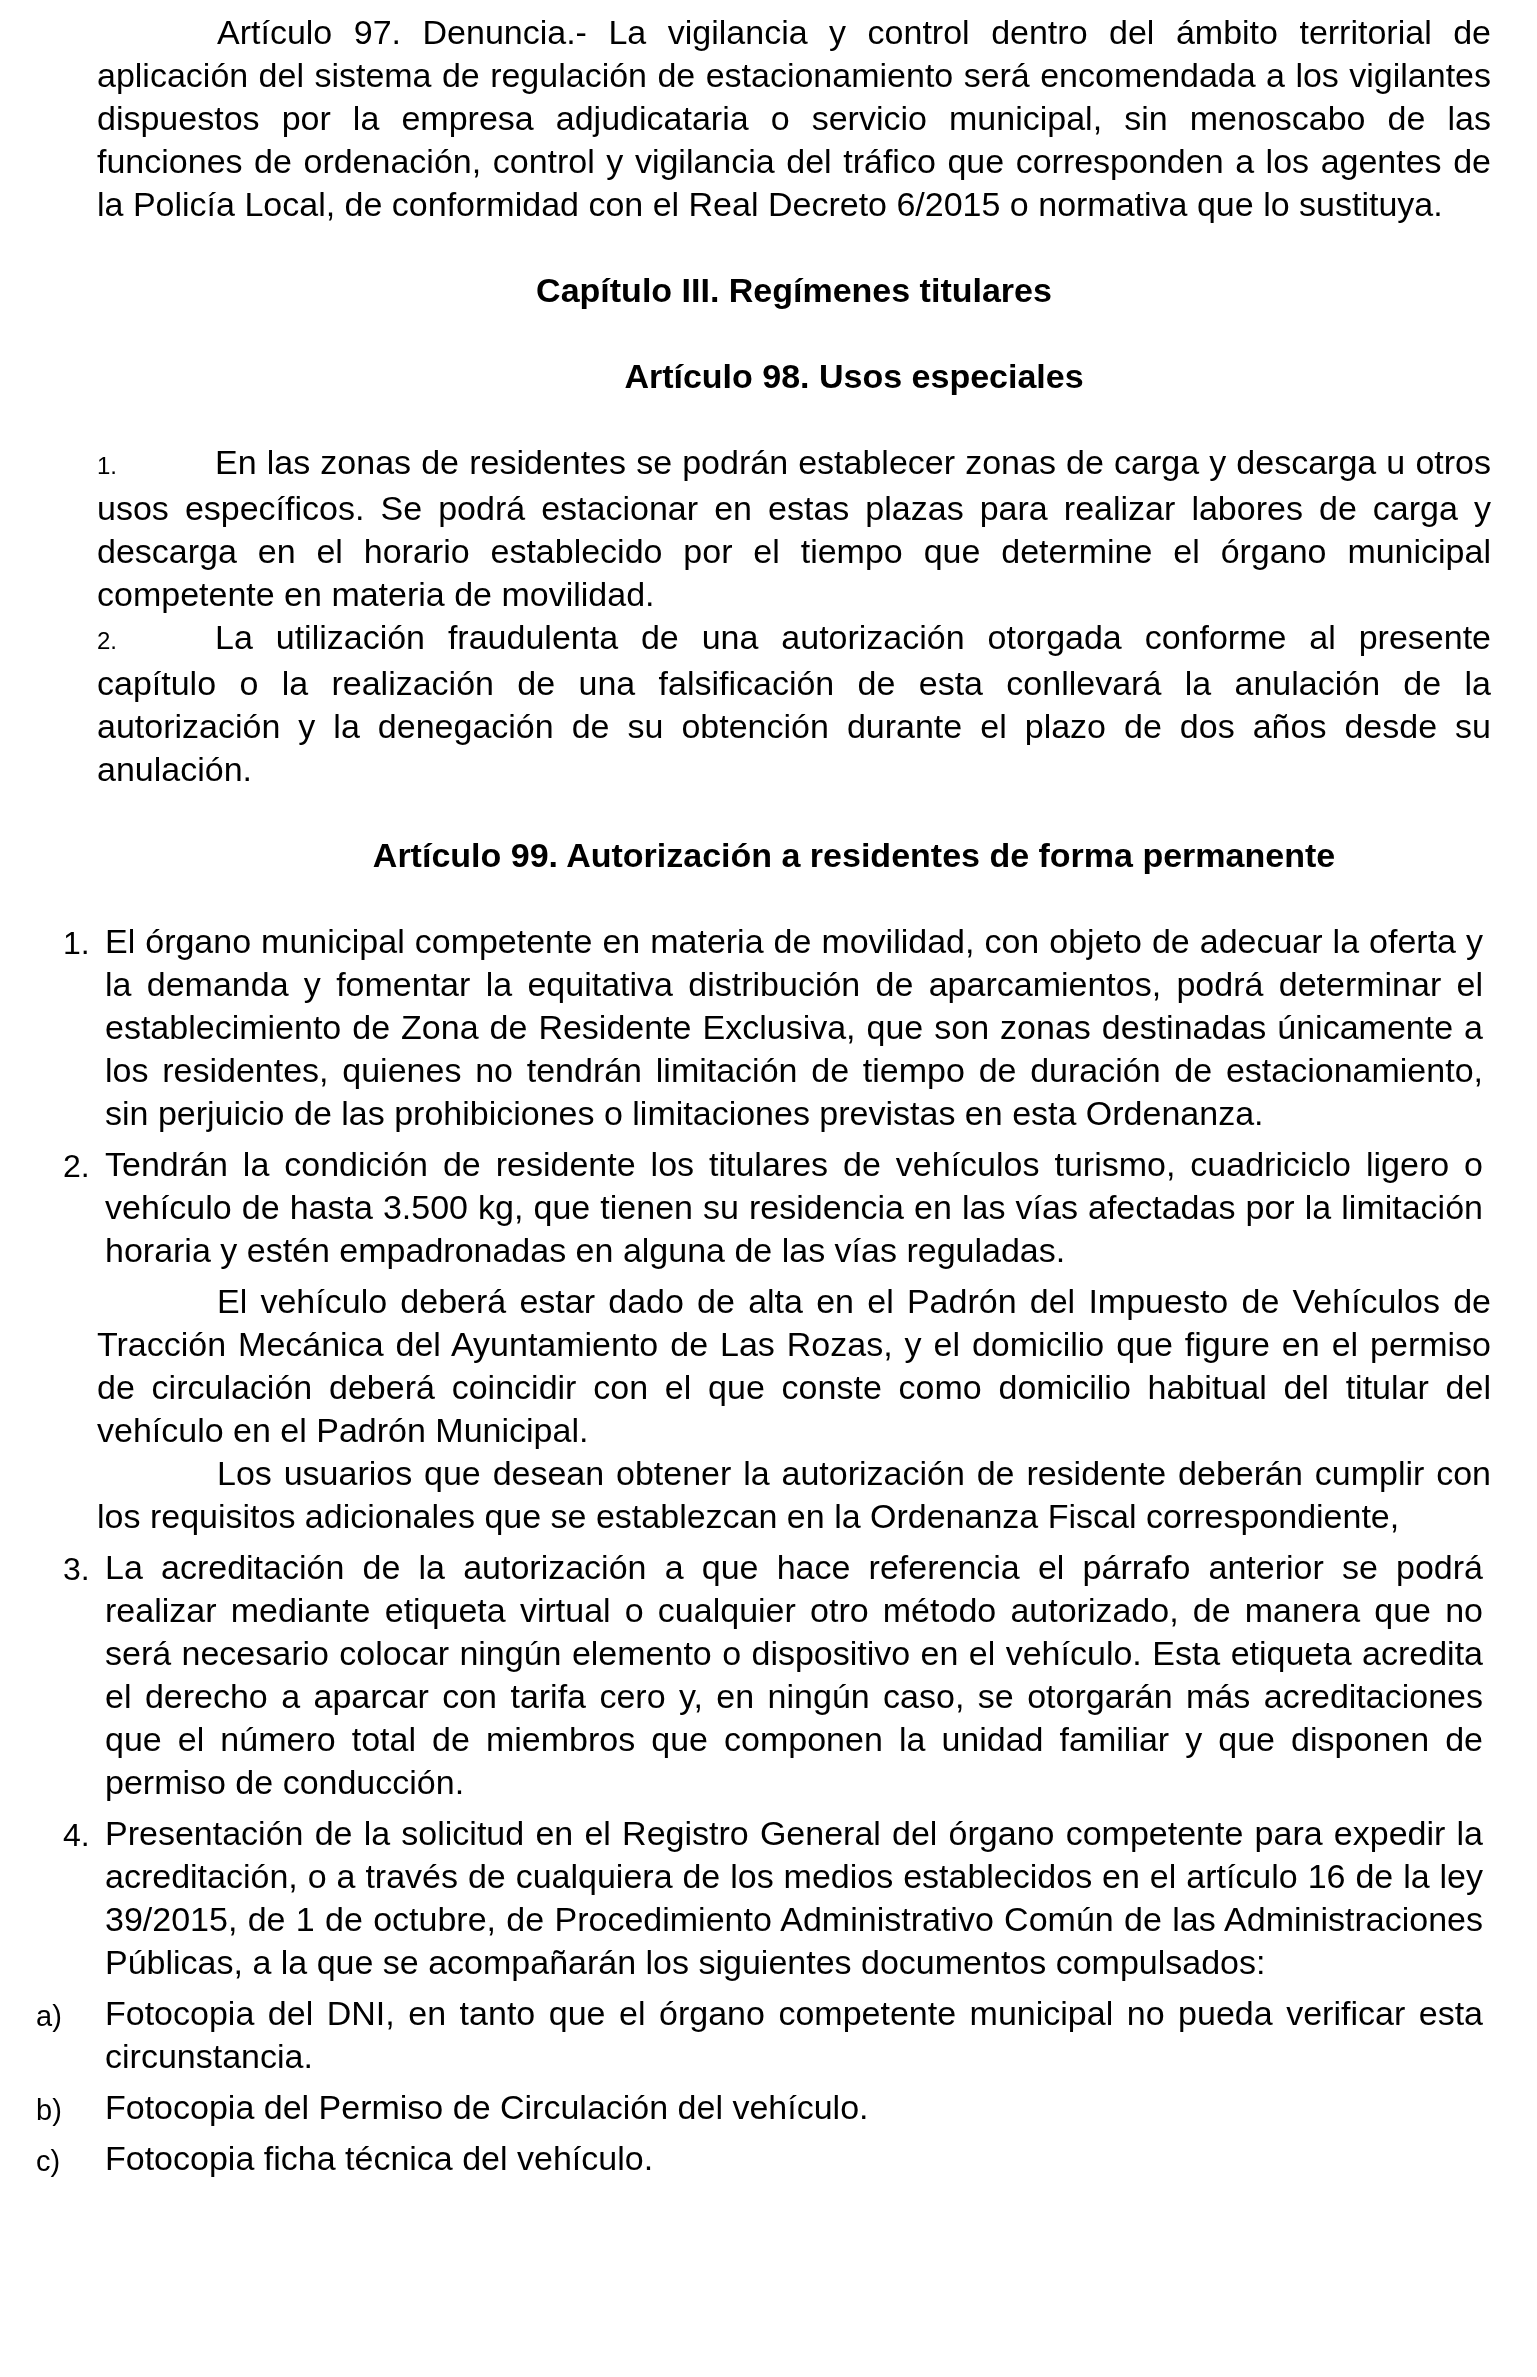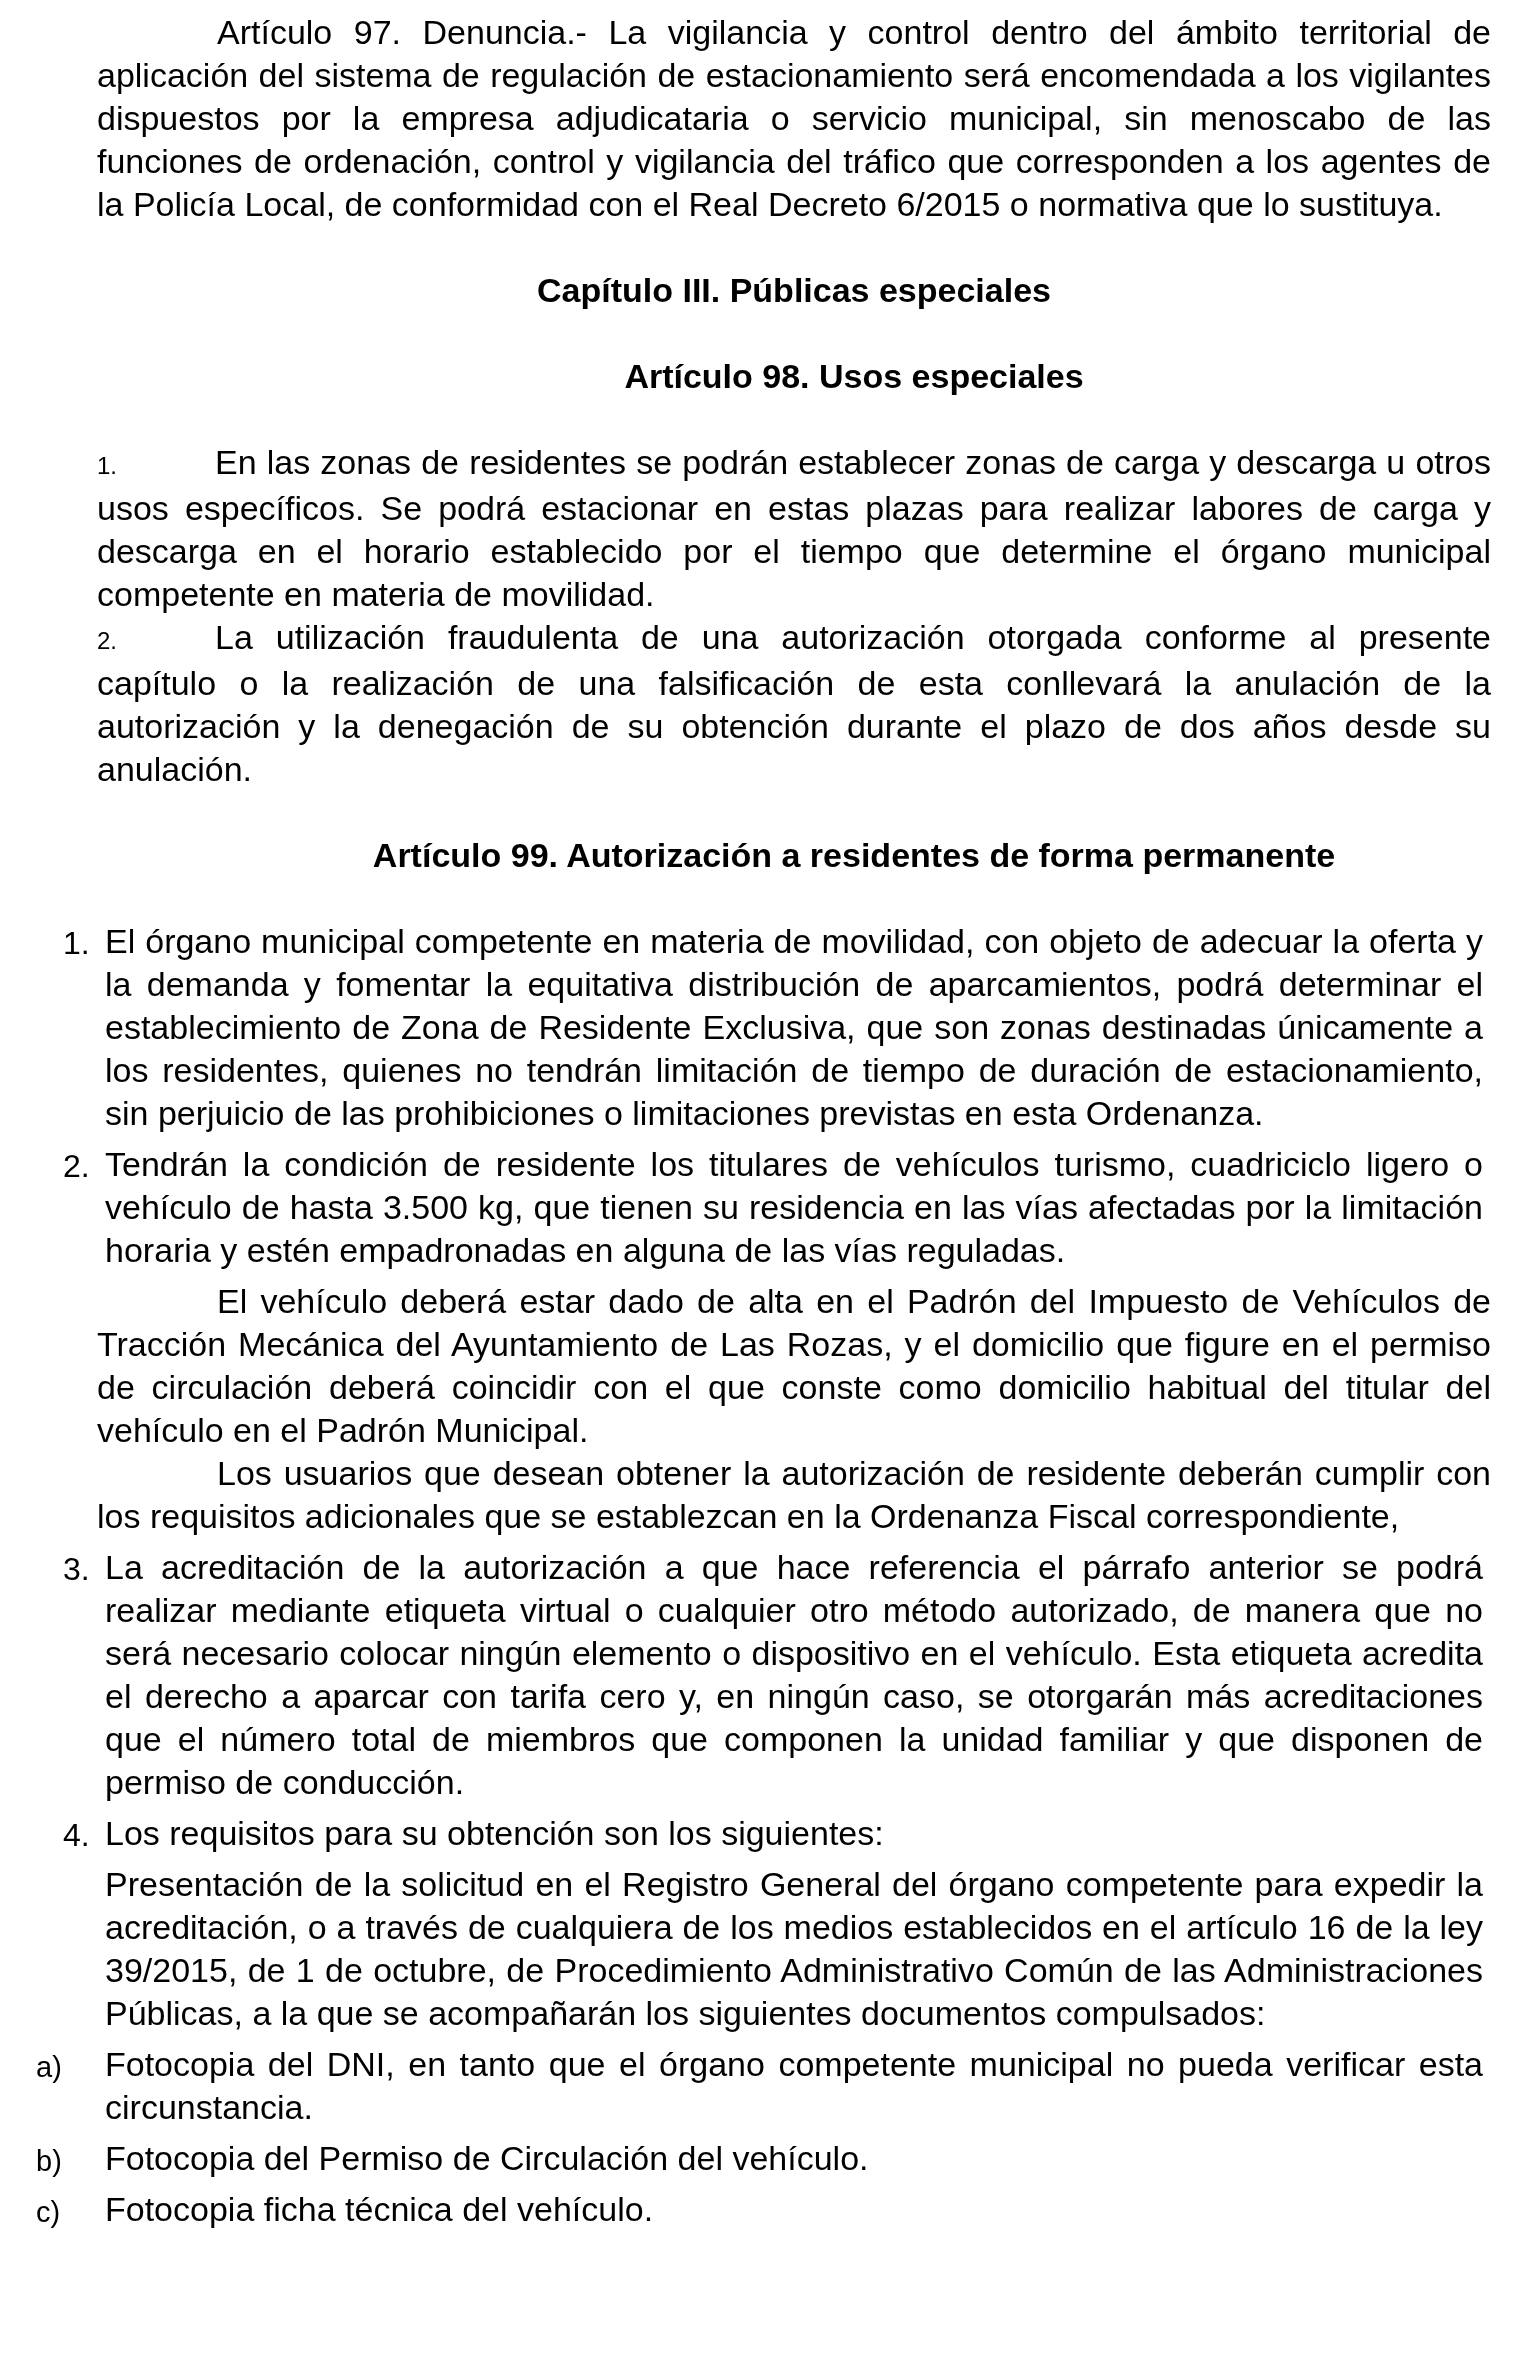--- a/index.html
+++ b/index.html
@@ -81,21 +81,21 @@
 
   .item-text { margin: 8px; text-align: justify; }
 </style>
 </head>
 <body style="background: rgb(255, 255, 255); color: rgb(0, 0, 0);">
 
 <div class="page">
 
   <p class="para indent-first"><span class="bold">Artículo 97. Denuncia.- </span><span>La vigilancia y control dentro del ámbito territorial de aplicación del sistema de regulación de estacionamiento será encomendada a los vigilantes dispuestos por la empresa adjudicataria o servicio municipal, sin menoscabo de las funciones de ordenación, control y vigilancia del tráfico que corresponden a los agentes de la Policía Local, de conformidad con el Real Decreto 6/2015 o normativa que lo sustituya.</span></p>
 
-  <p class="chapter-heading">Capítulo III. Públicas especiales</p>
+  <p class="chapter-heading">Capítulo III. Regímenes titulares</p>
 
   <p class="article-heading">Artículo 98. Usos especiales</p>
 
   <div>
     <p class="tab-item"><span class="tab-marker">1.</span><span>En las zonas de residentes se podrán establecer zonas de carga y descarga u otros usos específicos. Se podrá estacionar en estas plazas para realizar labores de carga y descarga en el horario establecido por el tiempo que determine el órgano municipal competente en materia de movilidad.</span></p>
     <p class="tab-item"><span class="tab-marker">2.</span><span>La utilización fraudulenta de una autorización otorgada conforme al presente capítulo o la realización de una falsificación de esta conllevará la anulación de la autorización y la denegación de su obtención durante el plazo de dos años desde su anulación.</span></p>
   </div>
 
   <p class="article-heading">Artículo 99. Autorización a residentes de forma permanente</p>
 
@@ -115,21 +115,20 @@
 
     <p class="para indent-first">Los usuarios que desean obtener la autorización de residente deberán cumplir con los requisitos adicionales que se establezcan en la Ordenanza Fiscal correspondiente,</p>
 
     <div class="hang-item">
       <span class="num-marker">3.</span>
       <div class="item-text">La acreditación de la autorización a que hace referencia el párrafo anterior se podrá realizar mediante etiqueta virtual o cualquier otro método autorizado, de manera que no será necesario colocar ningún elemento o dispositivo en el vehículo. Esta etiqueta acredita el derecho a aparcar con tarifa cero y, en ningún caso, se otorgarán más acreditaciones que el número total de miembros que componen la unidad familiar y que disponen de permiso de conducción.</div>
     </div>
 
     <div class="hang-item">
       <span class="num-marker">4.</span>
-      <div class="item-text">Los requisitos para su obtención son los siguientes:</div>
       <div class="item-text">Presentación de la solicitud en el Registro General del órgano competente para expedir la acreditación, o a través de cualquiera de los medios establecidos en el artículo 16 de la ley 39/2015, de 1 de octubre, de Procedimiento Administrativo Común de las Administraciones Públicas, a la que se acompañarán los siguientes documentos compulsados:</div>
     </div>
 
     <div>
       <div class="letter-item">
         <span class="letter-marker">a)</span>
         <div class="item-text">Fotocopia del DNI, en tanto que el órgano competente municipal no pueda verificar esta circunstancia.</div>
       </div>
       <div class="letter-item">
         <span class="letter-marker">b)</span>

